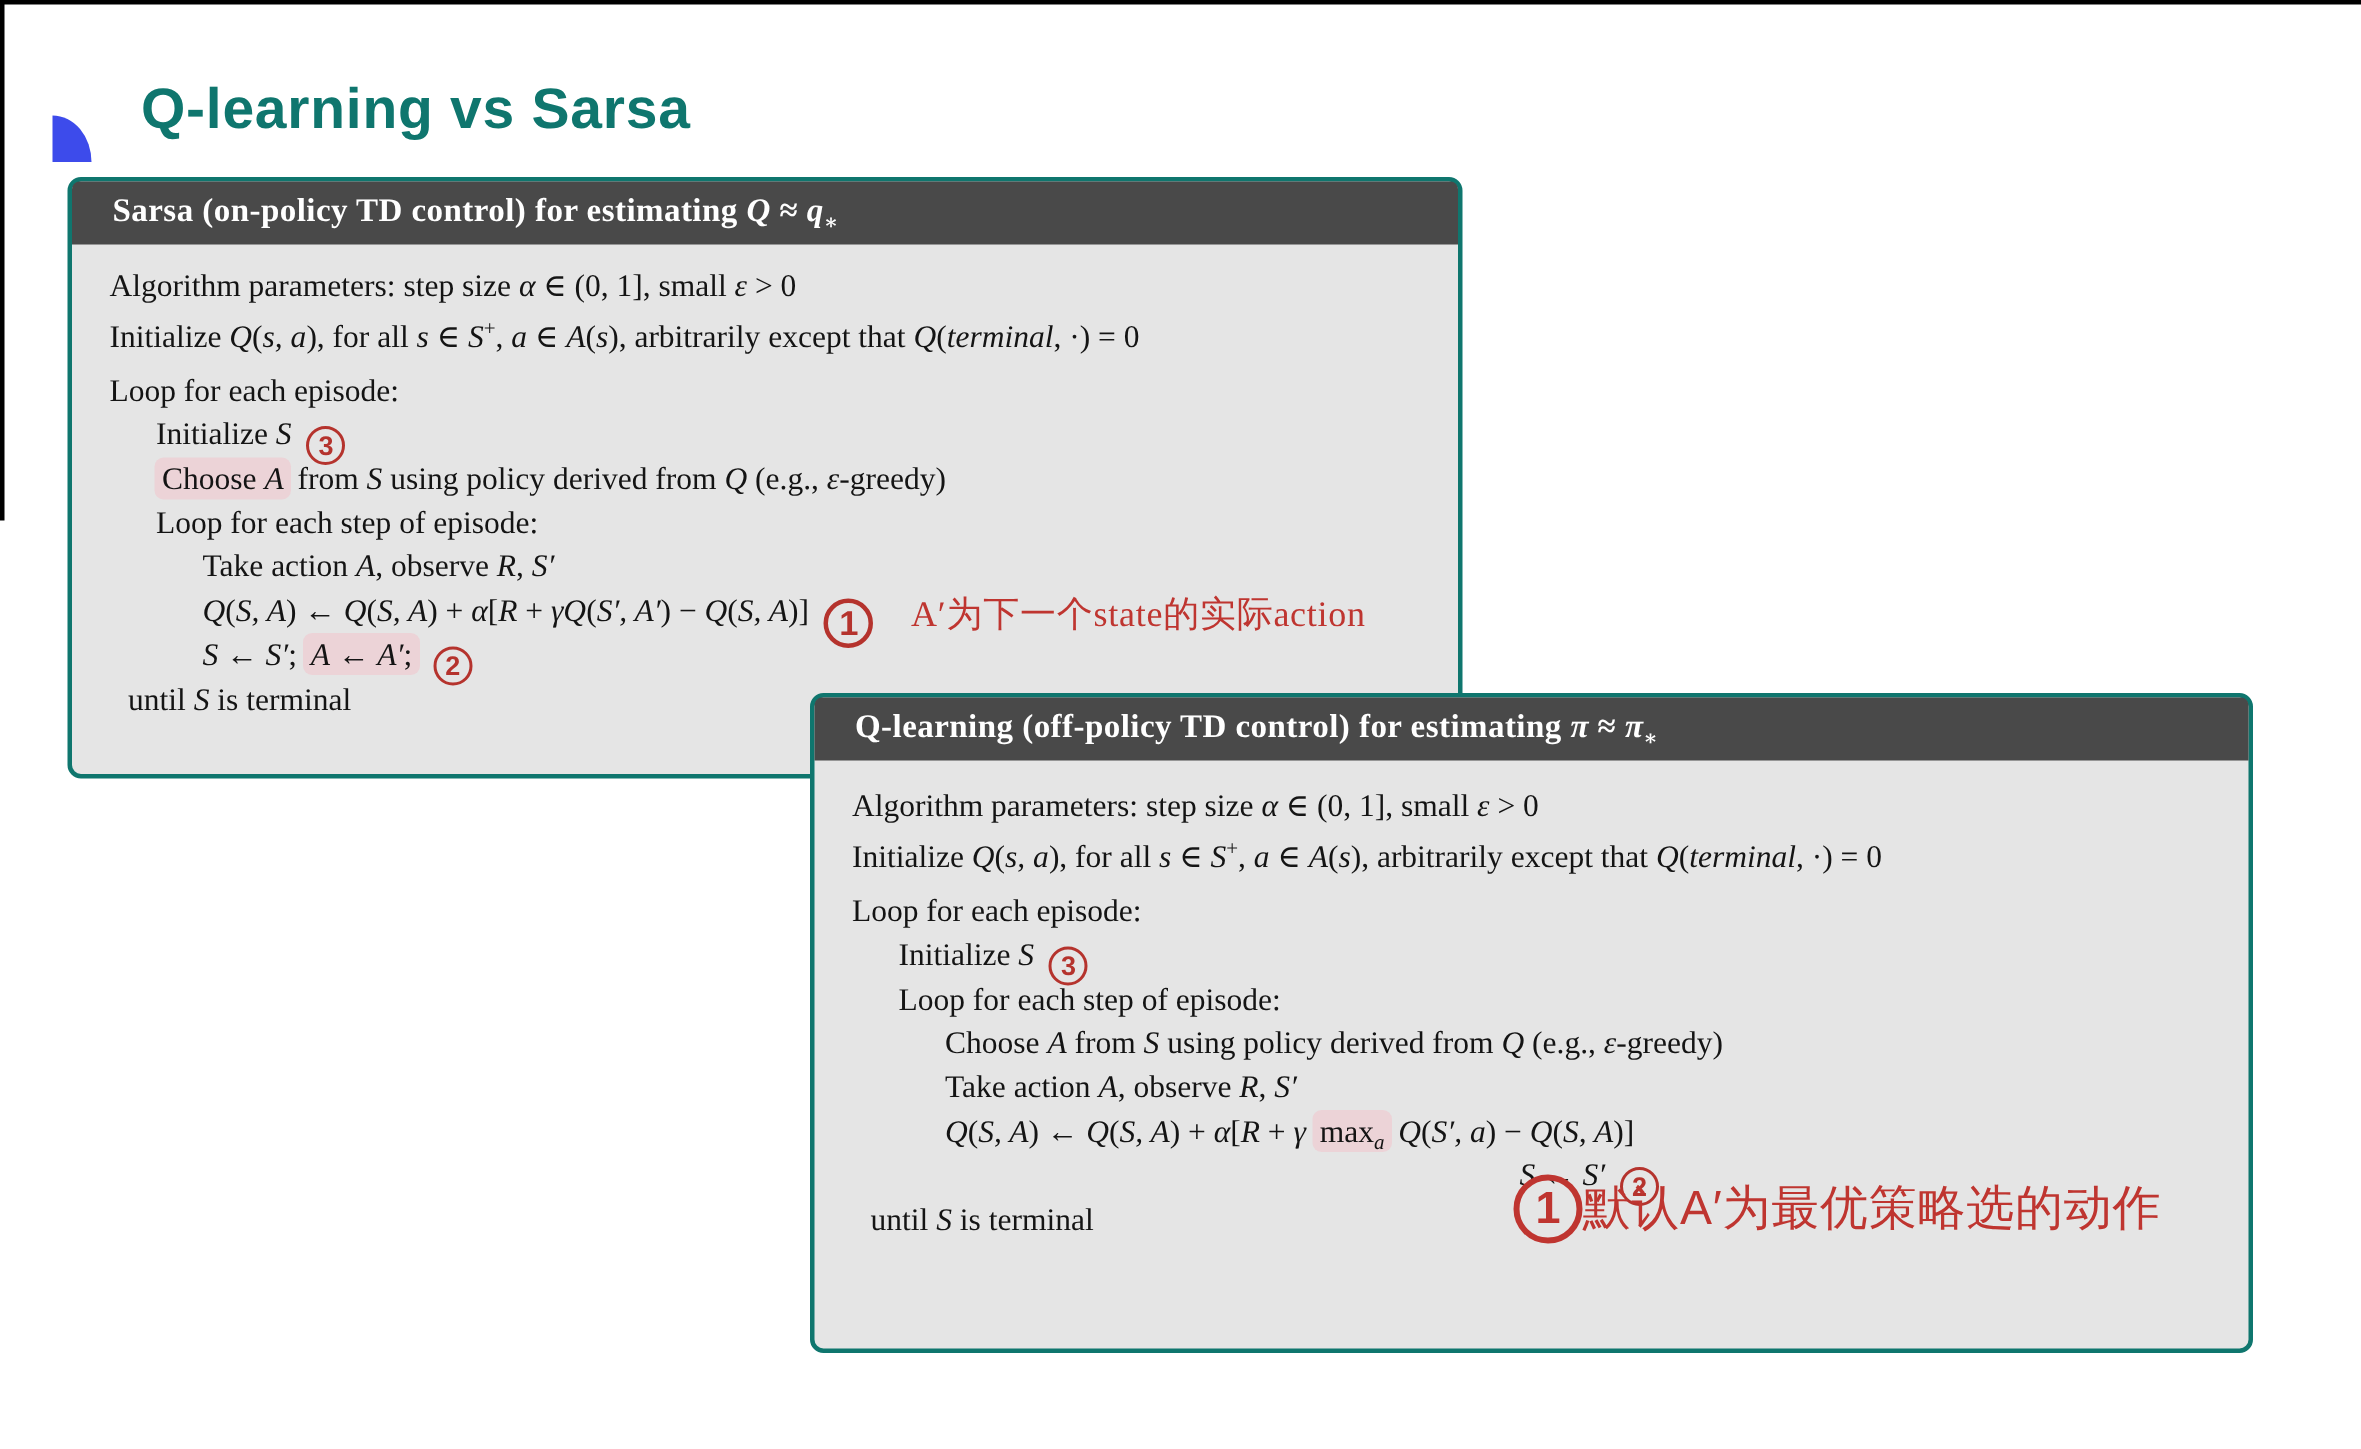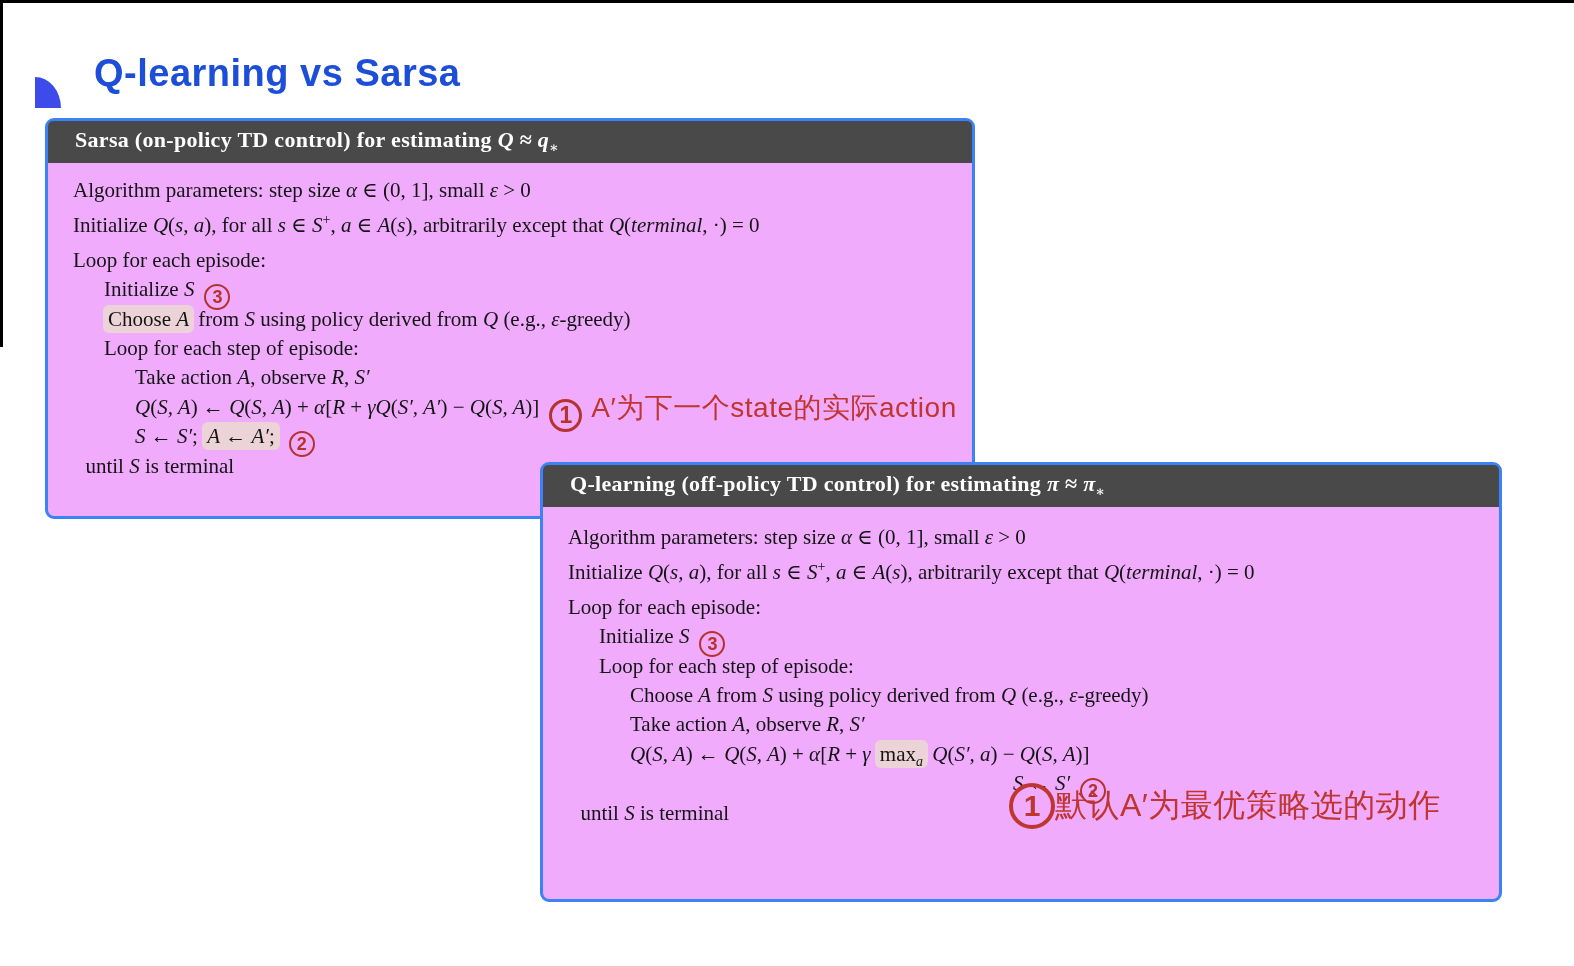--- a/index.html
+++ b/index.html
@@ -10,25 +10,25 @@
   .frame-top  { position:absolute; top:0; left:0; width:1574px; height:3px; background:#000; }
   .frame-left { position:absolute; top:0; left:0; width:3px; height:347px; background:#000; }
 
   .blue-deco {
     position:absolute; left:35px; top:77px; width:26px; height:31px;
     background:#3d4beb; border-top-right-radius:100% 100%;
   }
   .slide-title {
     position:absolute; left:94px; top:52px; margin:0;
     font-family:"Liberation Sans","DejaVu Sans",sans-serif;
-    font-size:38px; font-weight:600; color:#1d4ed8; letter-spacing:0.5px;
+    font-size:38px; font-weight:600; color:#0f766e; letter-spacing:0.5px;
   }
 
   .algo-box {
-    position:absolute; background:#f0abfc; border:3px solid #3b82f6;
+    position:absolute; background:#e5e5e5; border:3px solid #0f766e;
     border-radius:9px; box-sizing:border-box;
   }
   .sarsa-box { left:45px;  top:118px; width:930px; height:401px; }
   .q-box     { left:540px; top:462px; width:962px; height:440px; }
 
   .algo-header {
     height:42px; background:#494949; display:flex; align-items:center;
     padding-left:27px; color:#ffffff; font-weight:bold; font-size:22px;
     border-top-left-radius:5px; border-top-right-radius:5px; white-space:nowrap;
     letter-spacing:0.3px;
@@ -52,22 +52,22 @@
     width:26px; height:26px; border:2.5px solid #b5332d; border-radius:50%;
     color:#b5332d; font-family:"Liberation Sans","DejaVu Sans",sans-serif;
     font-size:18px; font-weight:600; line-height:1;
     margin-left:10px; vertical-align:-7px; box-sizing:border-box;
   }
   .circ-lg {
     width:33px; height:33px; border-width:3px; font-size:23px;
     vertical-align:-9px;
   }
   .ann {
-    color:#bf3530; font-family:Liberation Sans, sans-serif;
-    font-size:28px; margin-left:9px; vertical-align:-3px; letter-spacing:0.5px;
+    color:#bf3530; font-family:Liberation Serif, serif;
+    font-size:24px; margin-left:25px; vertical-align:-3px; letter-spacing:0.5px;
   }
 
   .q-overlay {
     position:absolute; left:466px; top:318px;
     display:flex; align-items:center; white-space:nowrap;
     color:#bf3530; font-family:"Liberation Sans","DejaVu Sans",sans-serif;
   }
   .q-overlay .bigcirc {
     display:inline-flex; align-items:center; justify-content:center;
     width:46px; height:46px; border:4px solid #bf3530; border-radius:50%;

